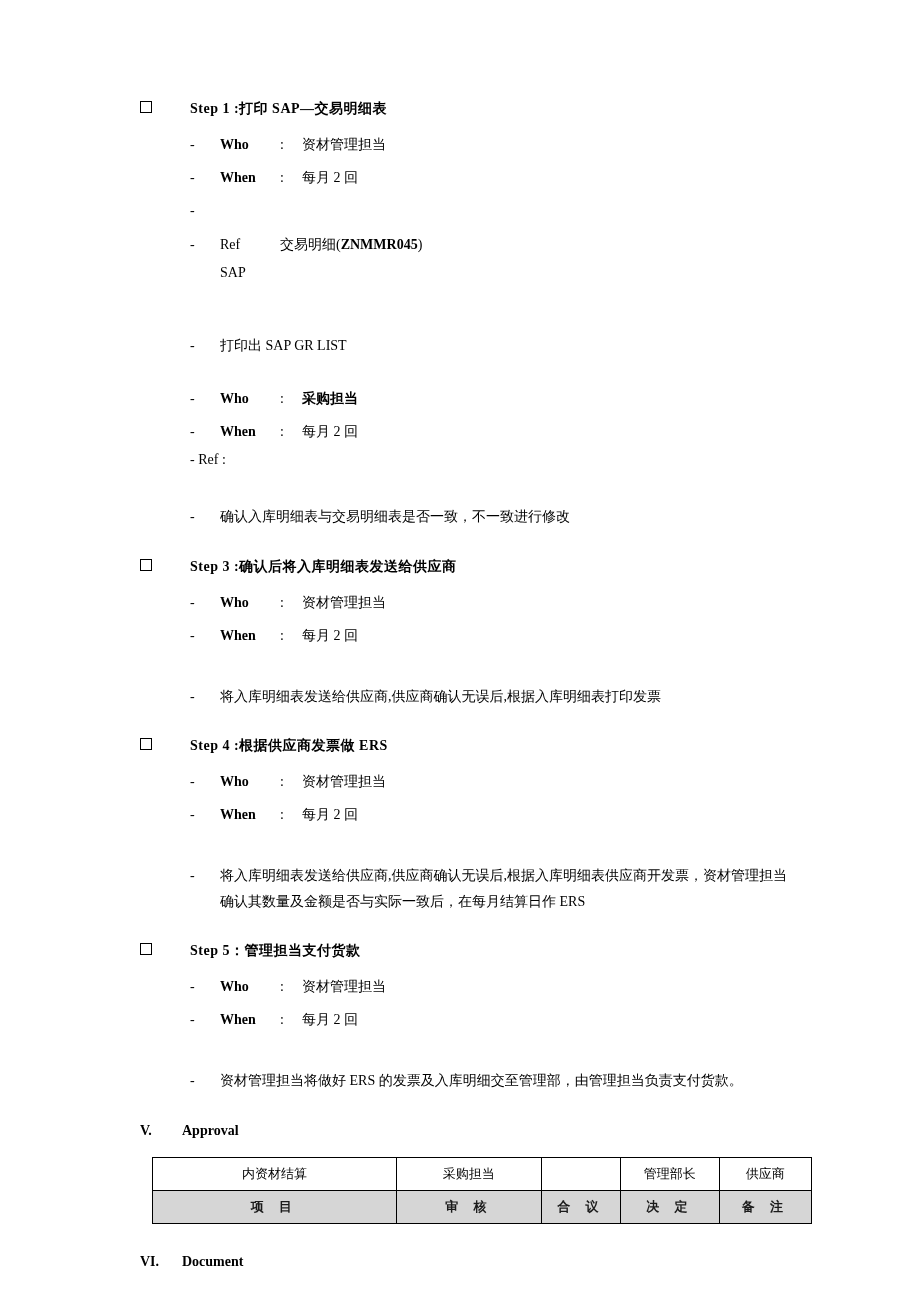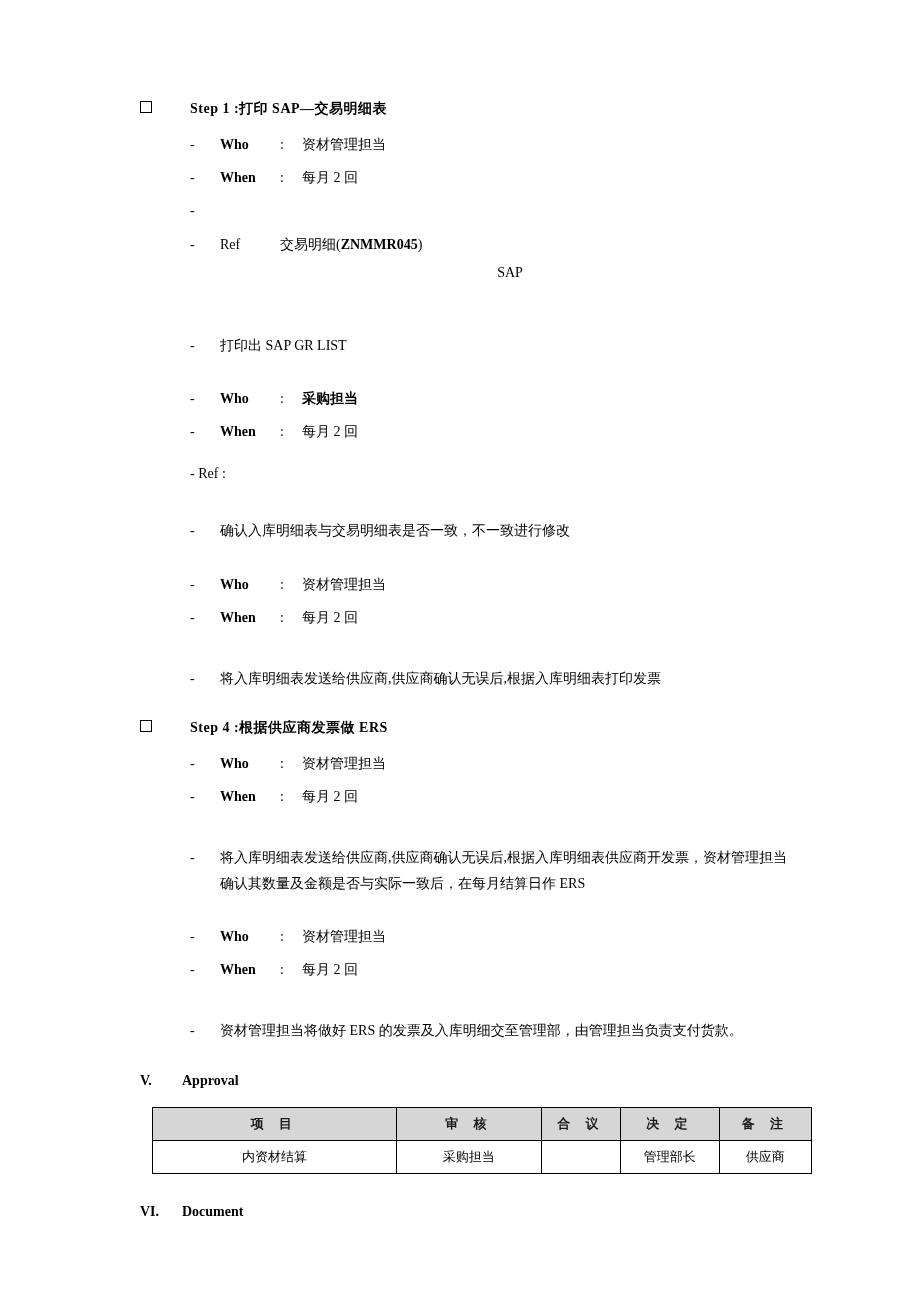--- a/index.html
+++ b/index.html
@@ -64,21 +64,21 @@
     padding: 7px 6px;
     text-align: center;
     font-size: 13px;
   }
   table.apv th {
     background: #d6d6d6;
     color: #1b1b1b;
     font-weight: bold;
     letter-spacing: 6px;
   }
-  .ref-line { margin-left: 80px; text-align: center; }
+  .ref-line { margin-left: 80px; }
 </style>
 </head>
 <body>
 
 <div class="step-block">
   <div class="step-title">
     <span class="checkbox"></span>
     <span class="lbl">Step 1 :打印 SAP—交易明细表</span>
   </div>
   <div class="dash-line">
@@ -114,28 +114,32 @@
       <span class="k">Who</span>
       <span class="colon">:</span>
     <span class="v" style="font-weight:bold;">采购担当</span>
   </div>
   <div class="dash-line">
     <span class="dash">-</span>
       <span class="k">When</span>
       <span class="colon">:</span>
     <span class="v">每月 2 回</span>
   </div>
-  <div style="margin:22px 0 8px 50px;">- Ref          :</div>
+  <div style="margin:8px 0 8px 50px;">- Ref          :</div>
   <div class="free-line">
     <span class="dash">-</span>
       <span class="txt">确认入库明细表与交易明细表是否一致，不一致进行修改</span>
   </div>
 </div>
 
 <div class="step-block">
+  <div class="step-title">
+    <span class="checkbox"></span>
+    <span class="lbl">Step 3 :确认后将入库明细表发送给供应商</span>
+  </div>
   <div class="dash-line">
     <span class="dash">-</span>
       <span class="k">Who</span>
       <span class="colon">:</span>
     <span class="v">资材管理担当</span>
   </div>
   <div class="dash-line">
     <span class="dash">-</span>
       <span class="k">When</span>
       <span class="colon">:</span>
@@ -164,20 +168,24 @@
       <span class="colon">:</span>
     <span class="v">每月 2 回</span>
   </div>
   <div class="free-line">
     <span class="dash">-</span>
       <span class="txt" style="padding-right:10px;">将入库明细表发送给供应商,供应商确认无误后,根据入库明细表供应商开发票，资材管理担当确认其数量及金额是否与实际一致后，在每月结算日作 ERS</span>
   </div>
 </div>
 
 <div class="step-block">
+  <div class="step-title">
+    <span class="checkbox"></span>
+    <span class="lbl">Step 5：管理担当支付货款</span>
+  </div>
   <div class="dash-line">
     <span class="dash">-</span>
       <span class="k">Who</span>
       <span class="colon">:</span>
     <span class="v">资材管理担当</span>
   </div>
   <div class="dash-line">
     <span class="dash">-</span>
       <span class="k">When</span>
       <span class="colon">:</span>
@@ -190,32 +198,32 @@
 </div>
 
 <div class="roman">
   <span class="n">V.</span>
     <span>Approval</span>
 </div>
 
 <table class="apv">
   <tbody>
       <tr>
+    <td>内资材结算</td>
+    <td>采购担当</td>
+    <td></td>
+    <td>管理部长</td>
+    <td>供应商</td>
+  </tr>
+  <tr>
     <th style="width:37%;">项  目</th>
     <th style="width:22%;">审  核</th>
     <th style="width:12%;">合  议</th>
     <th style="width:15%;">决  定</th>
     <th style="width:14%;">备  注</th>
   </tr>
-  <tr>
-    <td>内资材结算</td>
-    <td>采购担当</td>
-    <td></td>
-    <td>管理部长</td>
-    <td>供应商</td>
-  </tr>
 </tbody>
   </table>
 
 <div class="roman">
   <span class="n">VI.</span>
     <span>Document</span>
 </div>
 
 </body></html>

